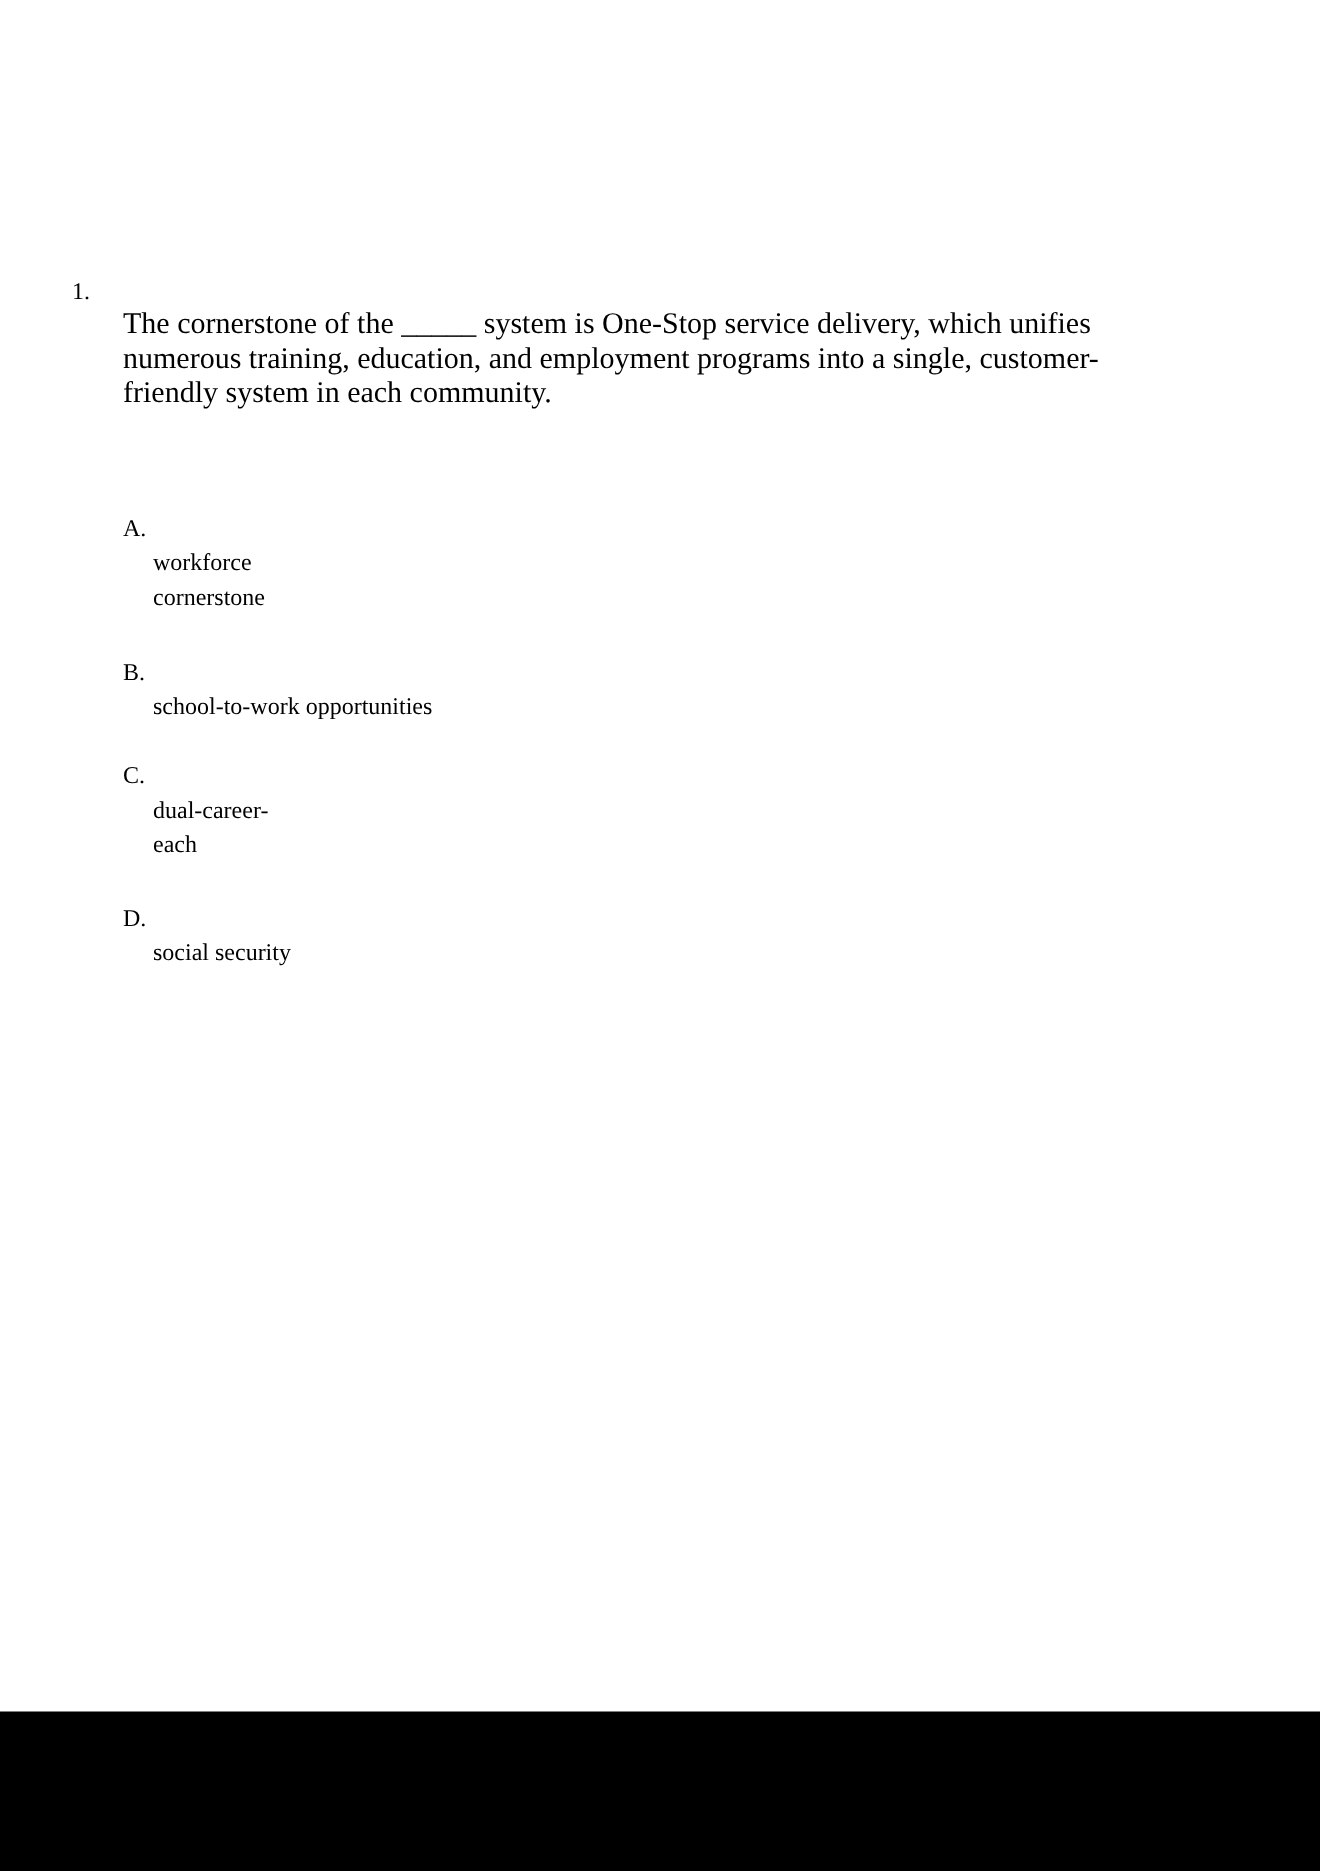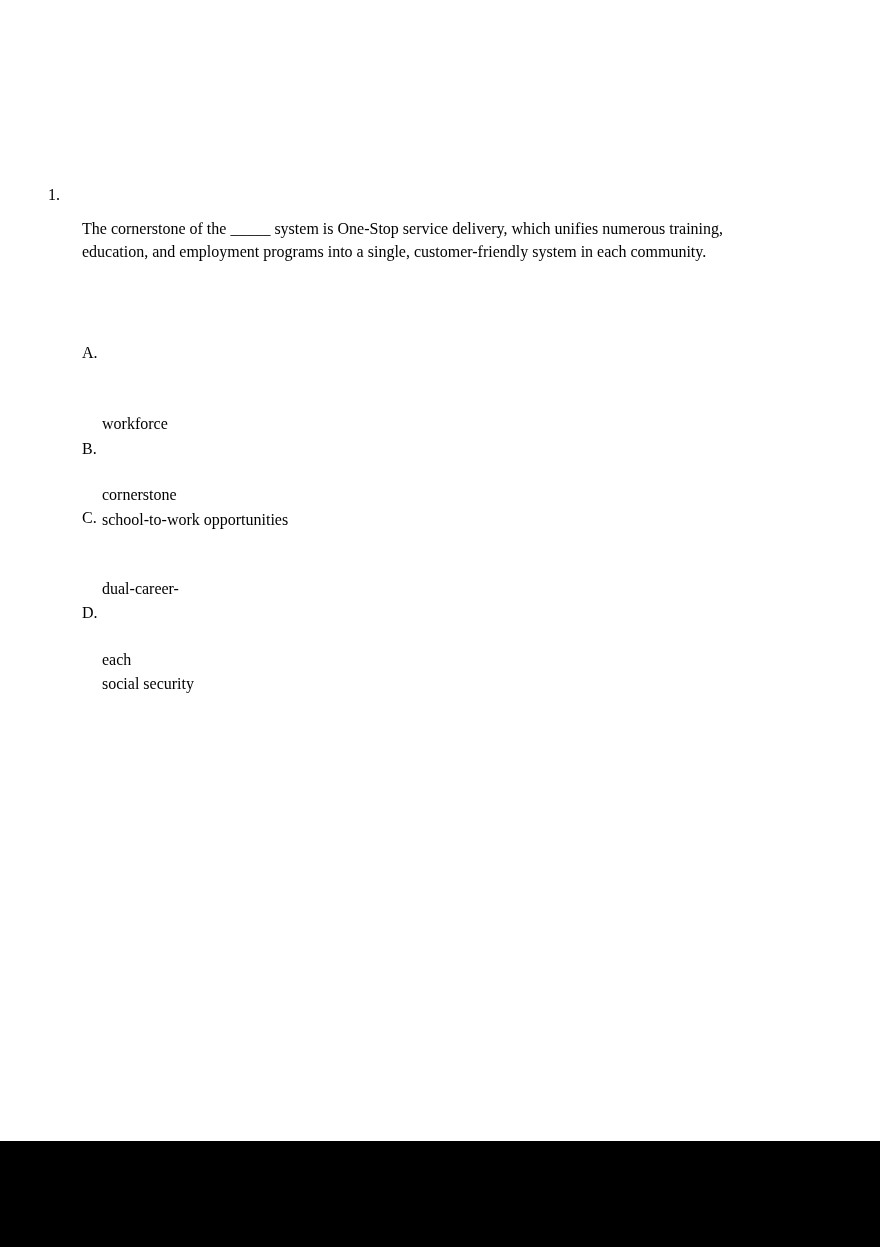--- a/index.html
+++ b/index.html
@@ -24,41 +24,40 @@
   .q-number {
     position: absolute;
     left: 48px;
     top: 183px;
     font-size: 16px;
     line-height: 23px;
   }
   .q-text {
     position: absolute;
     left: 82px;
-    top: 217px;
+    top: 205px;
     width: 705px;
-    font-size: 16px;
+    font-size: 20px;
     line-height: 23px;
   }
   .option {
     position: absolute;
     left: 82px;
     font-size: 16px;
     line-height: 23px;
     cursor: pointer;
   }
   .option .letter {
     line-height: 23px;
   }
   .option .lines {
     margin-left: 20px;
   }
   .option .line {
     line-height: 23px;
-    margin-top: 48px;
   }
   .opt-a { top: 341px; }
   .opt-b { top: 437px; }
   .opt-c { top: 506px; }
   .opt-d { top: 601px; }
   .footer-bar {
     position: absolute;
     left: 0;
     bottom: 0;
     width: 880px;

